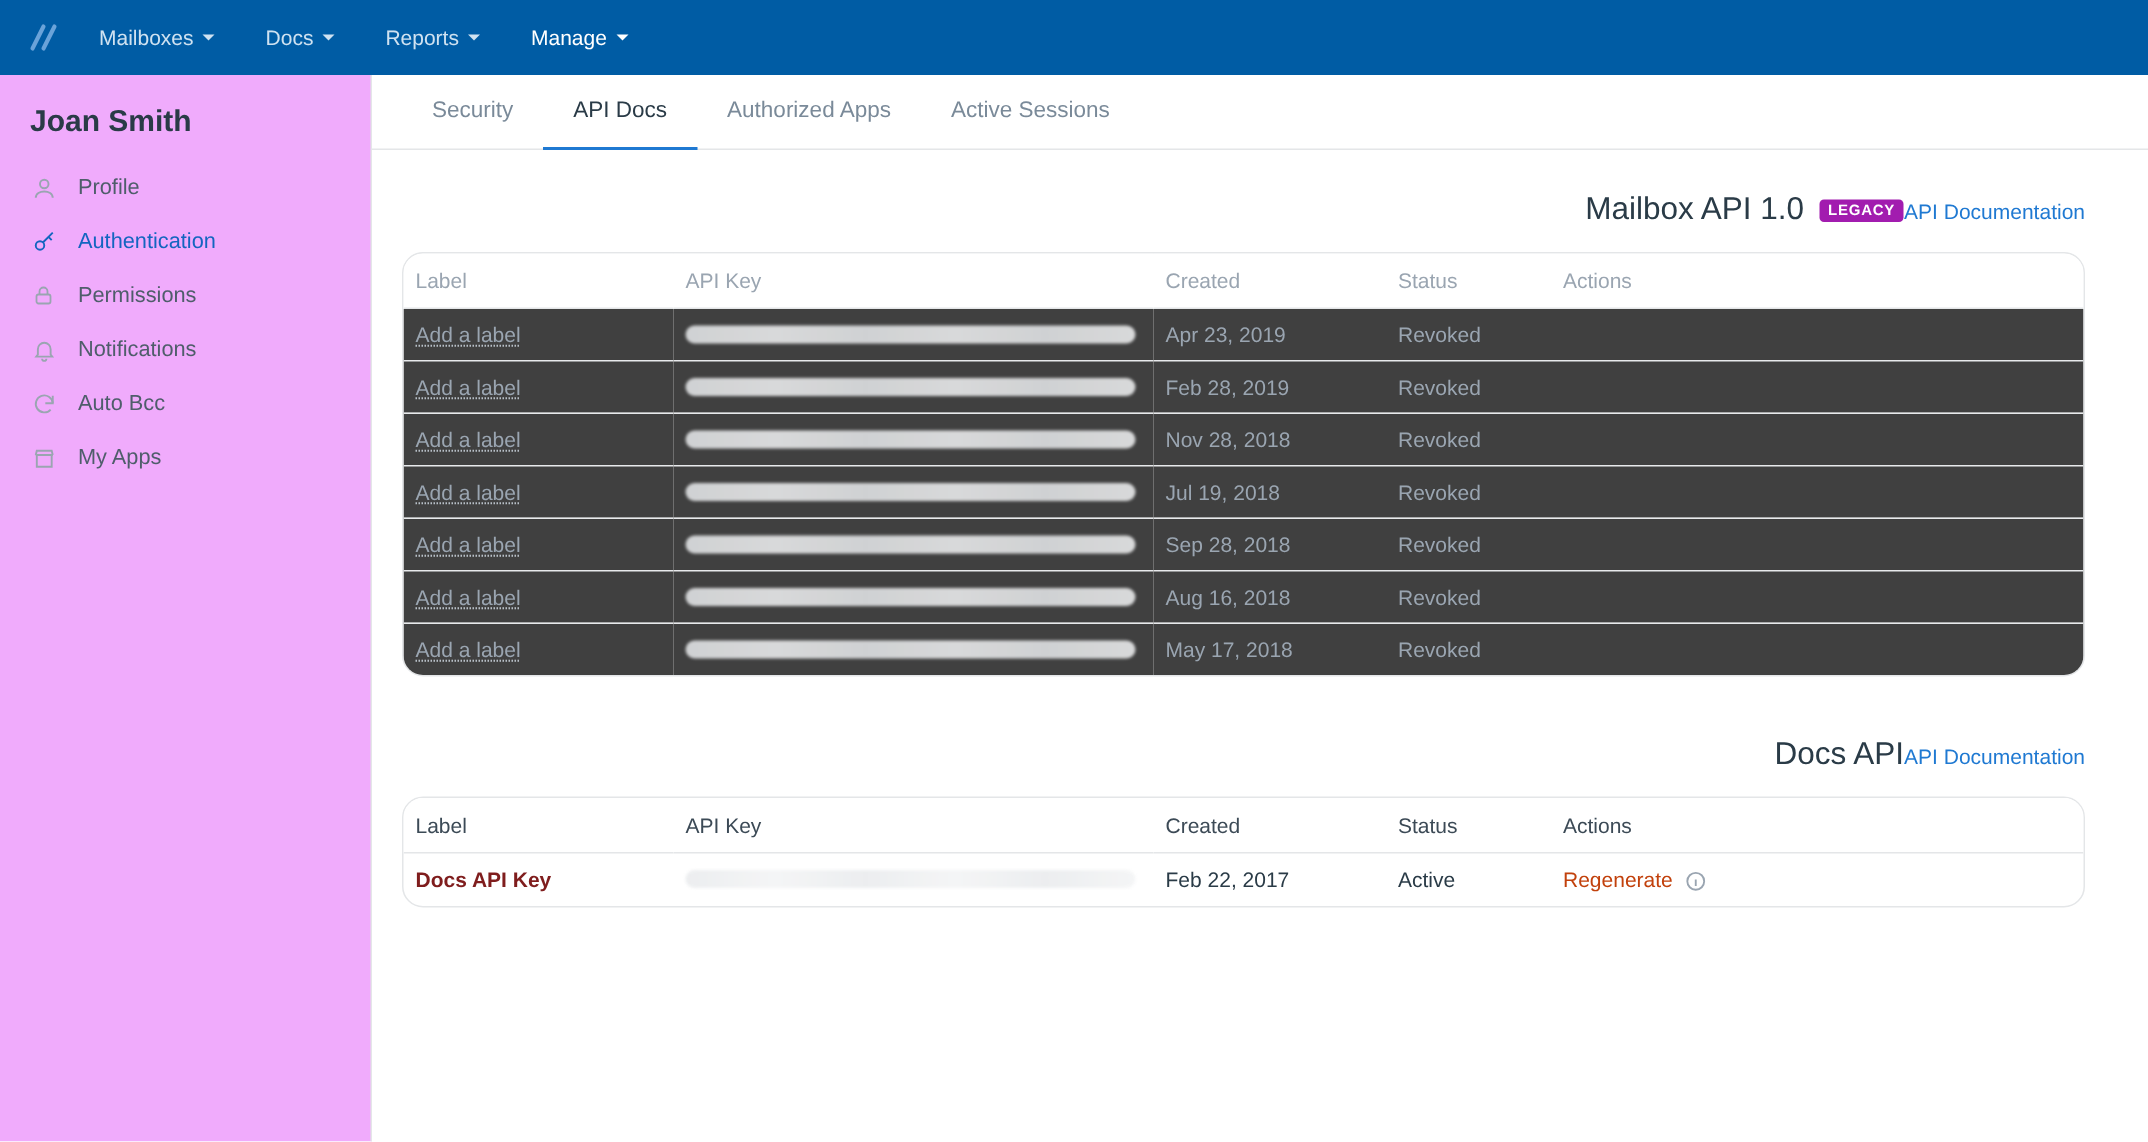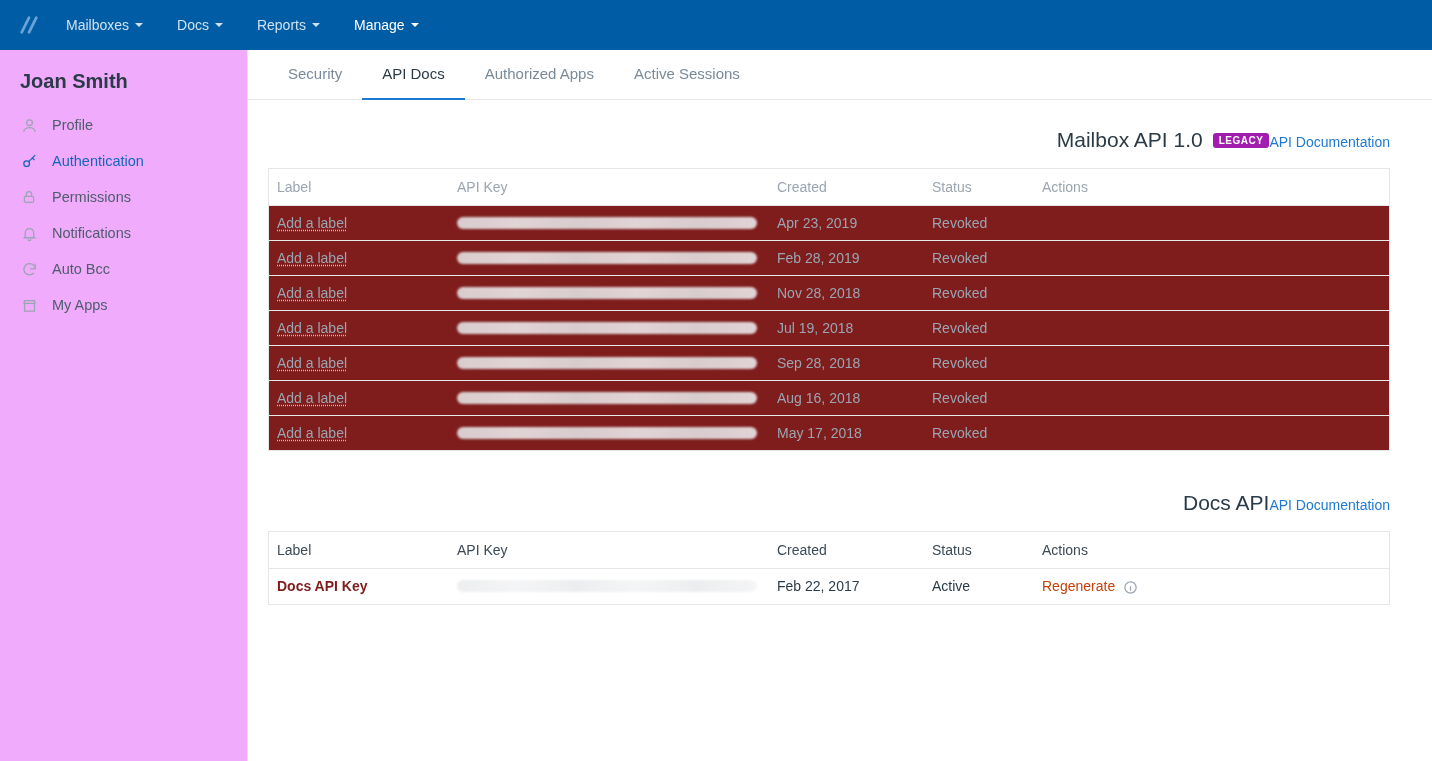--- a/index.html
+++ b/index.html
@@ -134,40 +134,40 @@
   .doc-link {
     color: #1f79d2;
     font-size: 14px;
     text-decoration: none;
     cursor: pointer;
   }
   
   .api-table {
     width: 100%;
     border: 1px solid #e4e6e8;
-    border-radius: 0;
+    border-radius: 14px;
     border-collapse: separate;
     border-spacing: 0;
     overflow: hidden;
   }
   .api-table th {
     text-align: left;
     font-weight: 400;
     font-size: 14px;
     padding: 10px 8px;
     border-bottom: 1px solid #e4e6e8;
     background: #fff;
   }
   .api-table td {
     padding: 9px 8px;
     font-size: 14px;
     border-top: 1px solid #ecedee;
   }
   .api-table tbody tr:first-child td { border-top: none; }
-  .revoked-row td { color: #9aa5b1; background: #7f1d1d; }
+  .revoked-row td { color: #9aa5b1; background: #404040; }
   .revoked-row td { border-top-color: #e8eaec; }
   th.col-label, td.col-label { width: 180px; padding-left: 8px; }
   th.col-key, td.col-key { width: 320px; }
   th.col-created, td.col-created { width: 155px; }
   th.col-status, td.col-status { width: 110px; }
   th.col-actions, td.col-actions { width: auto; }
   .th-normal { color: #3c4a56; }
   .th-muted { color: #9aa5b1; }
   .label-link {
     color: #9aa5b1;

